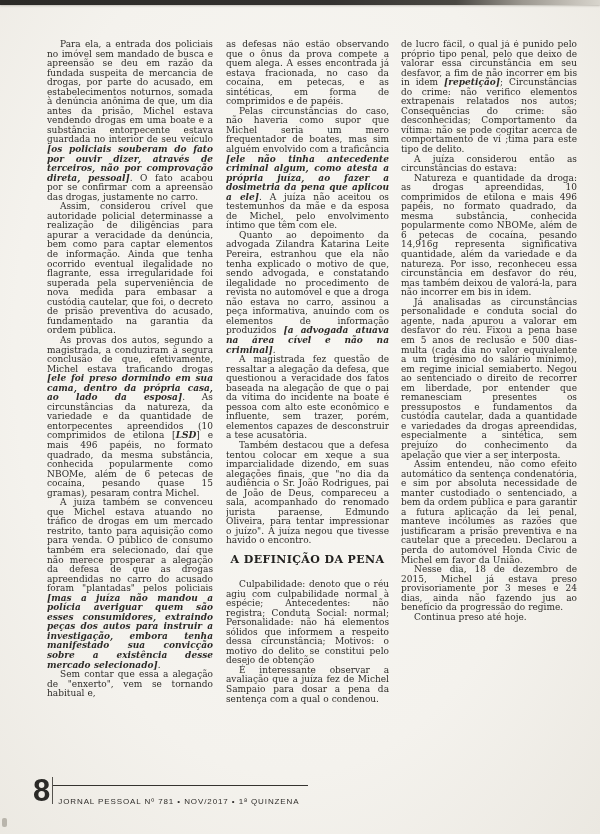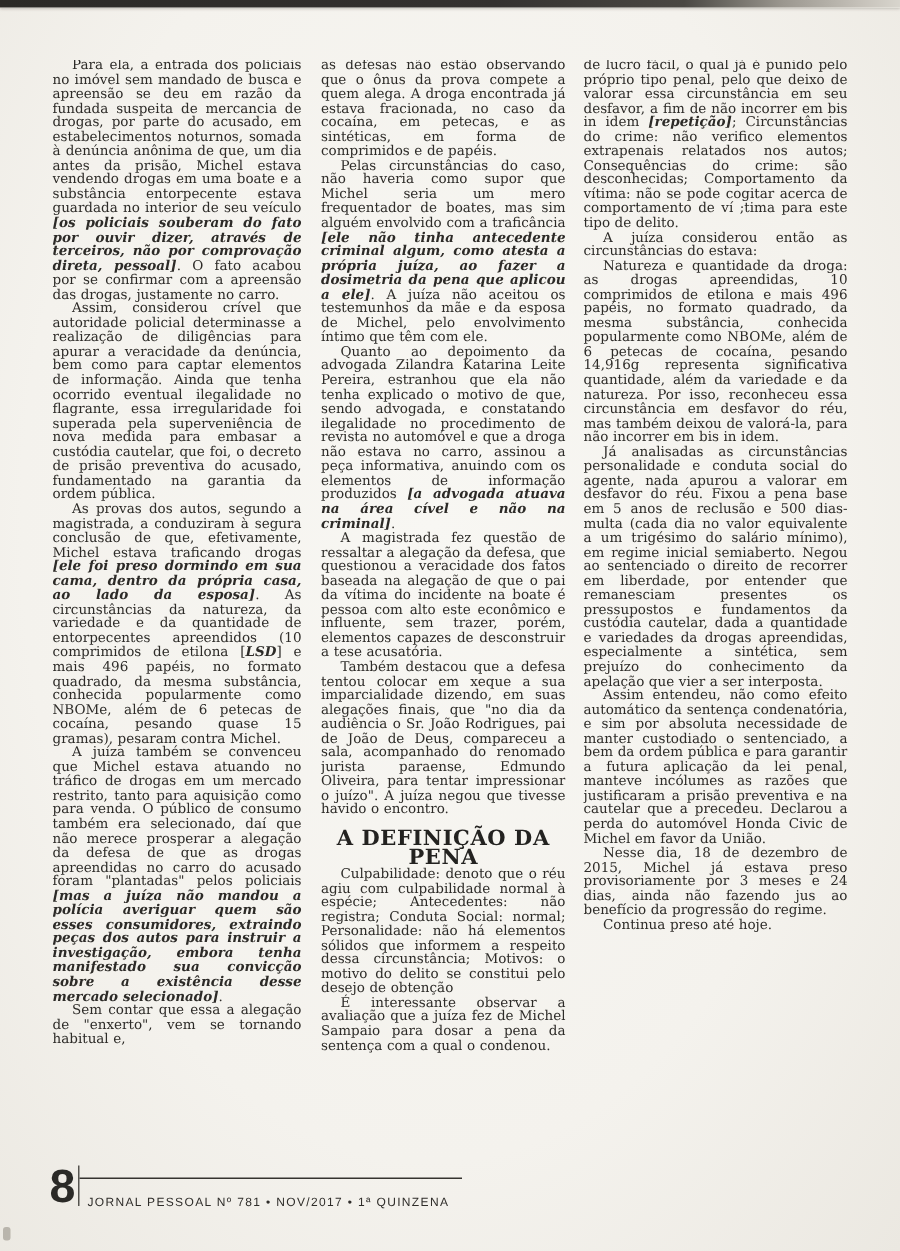--- a/index.html
+++ b/index.html
@@ -11,34 +11,34 @@
   }
   .scan-edge {
     position:absolute; top:0; left:0; width:600px; height:5px;
     background: linear-gradient(90deg,#2b2a27 0%,#343230 55%,#4a4843 76%,#9b978f 87%,#c7c3bb 96%,#d8d5cd 100%);
     box-shadow: 0 1px 2px rgba(60,55,45,.25);
   }
   .speck {
     position:absolute; left:2px; top:818px; width:5px; height:9px;
     background:#b9b5ac; border-radius:2px;
   }
-  .content { position:absolute; left:35px; top:40px; display:flex; }
+  .content { position:absolute; left:47px; top:40px; display:flex; }
   .col { width:166px; height:740px; overflow:hidden; }
   .col-2 { width:163px; margin-left:13px; }
   .col-3 { width:176px; margin-left:12px; }
   p.body-p {
     font-size:9px; line-height:9.55px; text-align:justify; text-indent:13px;
     color:#2d2b28; word-spacing:.2px; hyphens:auto;
   }
   p.body-p.noindent { text-indent:0; }
   p.body-p em { font-style:italic;font-weight:bold; }
   .colhead {
     font-family:"DejaVu Serif", serif; font-weight:bold;
-    font-size:14px; line-height:13px; letter-spacing:.4px; text-align:center;
-    color:#232220; margin:7px 0 0;
+    font-size:11px; line-height:13px; letter-spacing:.4px; text-align:center;
+    color:#232220; margin:7px 0 14px;
   }
   .footer { position:absolute; left:33px; top:776px; display:flex; align-items:flex-start; }
   .pagenum {
     font-family:"Liberation Sans", sans-serif; font-weight:bold;
     font-size:31px; line-height:29px; color:#2b2a27; letter-spacing:-1px;
   }
   .foot-tick { width:1px; height:27px; background:#55534e; margin-left:3px; margin-top:1px; }
   .foot-block { margin-top:9px; border-top:1.5px solid #35332f; padding:2.5px 8px 0 5px; }
   .journal {
     font-family:"Liberation Sans", sans-serif; font-size:8px; letter-spacing:.9px;
@@ -53,21 +53,21 @@
 
 <div class="content">
   <div class="col col-1">
       <p class="body-p"><span>Para ela, a entrada dos policiais no imóvel sem mandado de busca e apreensão se deu em razão da fundada suspeita de mercancia de drogas, por parte do acusado, em estabelecimentos noturnos, somada à denúncia anônima de que, um dia antes da prisão, Michel estava vendendo drogas em uma boate e a substância entorpecente estava guardada no interior de seu veículo </span><em>[os policiais souberam do fato por ouvir dizer, através de terceiros, não por comprovação direta, pessoal]</em><span>. O fato acabou por se confirmar com a apreensão das drogas, justamente no carro.</span></p>
       <p class="body-p"><span>Assim, considerou crível que autoridade policial determinasse a realização de diligências para apurar a veracidade da denúncia, bem como para captar elementos de informação. Ainda que tenha ocorrido eventual ilegalidade no flagrante, essa irregularidade foi superada pela superveniência de nova medida para embasar a custódia cautelar, que foi, o decreto de prisão preventiva do acusado, fundamentado na garantia da ordem pública.</span></p>
       <p class="body-p"><span>As provas dos autos, segundo a magistrada, a conduziram à segura conclusão de que, efetivamente, Michel estava traficando drogas </span><em>[ele foi preso dormindo em sua cama, dentro da própria casa, ao lado da esposa]</em><span>. As circunstâncias da natureza, da variedade e da quantidade de entorpecentes apreendidos (10 comprimidos de etilona [</span><em>LSD</em><span>] e mais 496 papéis, no formato quadrado, da mesma substância, conhecida popularmente como NBOMe, além de 6 petecas de cocaína, pesando quase 15 gramas), pesaram contra Michel.</span></p>
       <p class="body-p"><span>A juíza também se convenceu que Michel estava atuando no tráfico de drogas em um mercado restrito, tanto para aquisição como para venda. O público de consumo também era selecionado, daí que não merece prosperar a alegação da defesa de que as drogas apreendidas no carro do acusado foram "plantadas" pelos policiais </span><em>[mas a juíza não mandou a polícia averiguar quem são esses consumidores, extraindo peças dos autos para instruir a investigação, embora tenha manifestado sua convicção sobre a existência desse mercado selecionado]</em><span>.</span></p>
       <p class="body-p"><span>Sem contar que essa a alegação de "enxerto", vem se tornando habitual e,</span></p>
     </div>
   <div class="col col-2">
-      <p class="body-p noindent"><span>as defesas não estão observando que o ônus da prova compete a quem alega. A droga encontrada já estava fracionada, no caso da cocaína, em petecas, e as sintéticas, em forma de comprimidos e de papéis.</span></p>
+      <p class="body-p noindent"><span>as defesas não estão observando que o ônus da prova compete a quem alega. A esses encontrada já estava fracionada, no caso da cocaína, em petecas, e as sintéticas, em forma de comprimidos e de papéis.</span></p>
       <p class="body-p"><span>Pelas circunstâncias do caso, não haveria como supor que Michel seria um mero frequentador de boates, mas sim alguém envolvido com a traficância </span><em>[ele não tinha antecedente criminal algum, como atesta a própria juíza, ao fazer a dosimetria da pena que aplicou a ele]</em><span>. A juíza não aceitou os testemunhos da mãe e da esposa de Michel, pelo envolvimento íntimo que têm com ele.</span></p>
       <p class="body-p"><span>Quanto ao depoimento da advogada Zilandra Katarina Leite Pereira, estranhou que ela não tenha explicado o motivo de que, sendo advogada, e constatando ilegalidade no procedimento de revista no automóvel e que a droga não estava no carro, assinou a peça informativa, anuindo com os elementos de informação produzidos </span><em>[a advogada atuava na área cível e não na criminal]</em><span>.</span></p>
       <p class="body-p"><span>A magistrada fez questão de ressaltar a alegação da defesa, que questionou a veracidade dos fatos baseada na alegação de que o pai da vítima do incidente na boate é pessoa com alto este econômico e influente, sem trazer, porém, elementos capazes de desconstruir a tese acusatória.</span></p>
       <p class="body-p"><span>Também destacou que a defesa tentou colocar em xeque a sua imparcialidade dizendo, em suas alegações finais, que "no dia da audiência o Sr. João Rodrigues, pai de João de Deus, compareceu a sala, acompanhado do renomado jurista paraense, Edmundo Oliveira, para tentar impressionar o juízo". A juíza negou que tivesse havido o encontro.</span></p>
       <div class="colhead">A DEFINIÇÃO DA PENA</div>
       <p class="body-p"><span>Culpabilidade: denoto que o réu agiu com culpabilidade normal à espécie; Antecedentes: não registra; Conduta Social: normal; Personalidade: não há elementos sólidos que informem a respeito dessa circunstância; Motivos: o motivo do delito se constitui pelo desejo de obtenção</span></p>
       <p class="body-p"><span>É interessante observar a avaliação que a juíza fez de Michel Sampaio para dosar a pena da sentença com a qual o condenou.</span></p>
     </div>
   <div class="col col-3">
       <p class="body-p noindent"><span>de lucro fácil, o qual já é punido pelo próprio tipo penal, pelo que deixo de valorar essa circunstância em seu desfavor, a fim de não incorrer em bis in idem </span><em>[repetição]</em><span>; Circunstâncias do crime: não verifico elementos extrapenais relatados nos autos; Consequências do crime: são desconhecidas; Comportamento da vítima: não se pode cogitar acerca de comportamento de ví ;tima para este tipo de delito.</span></p>

